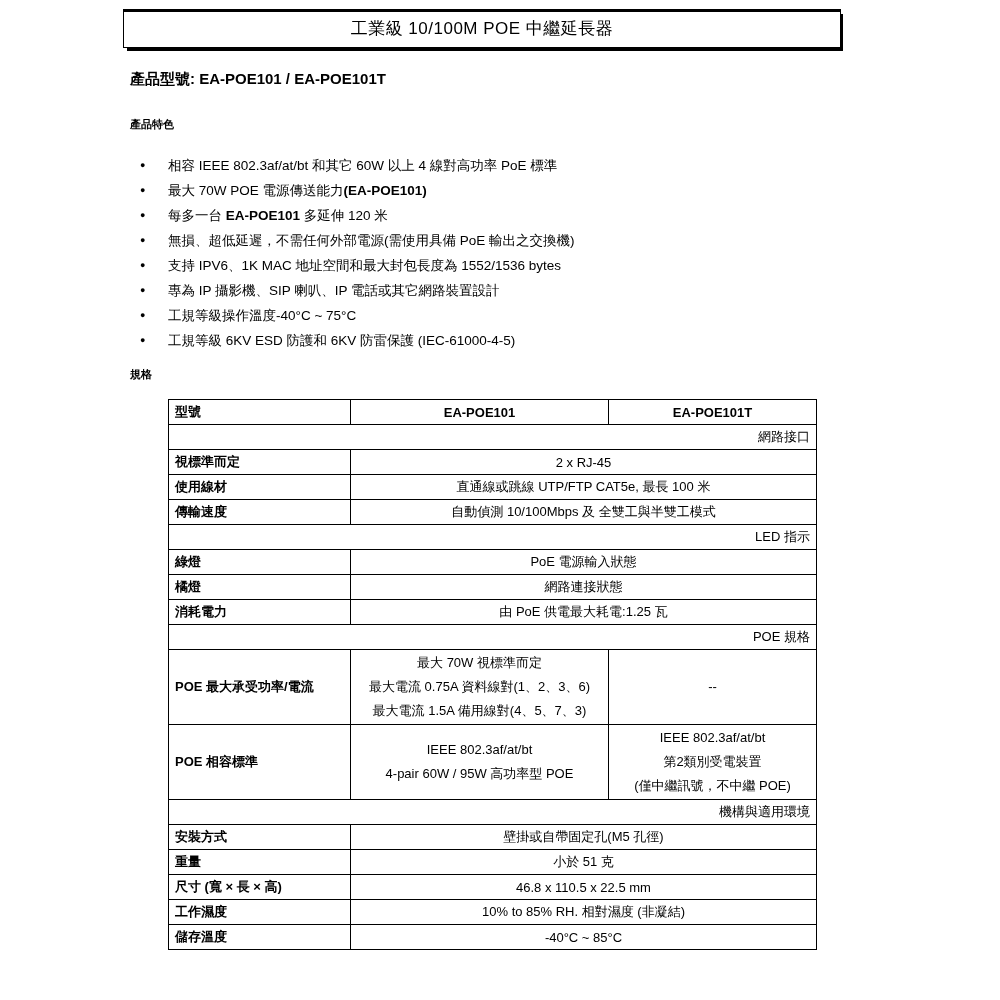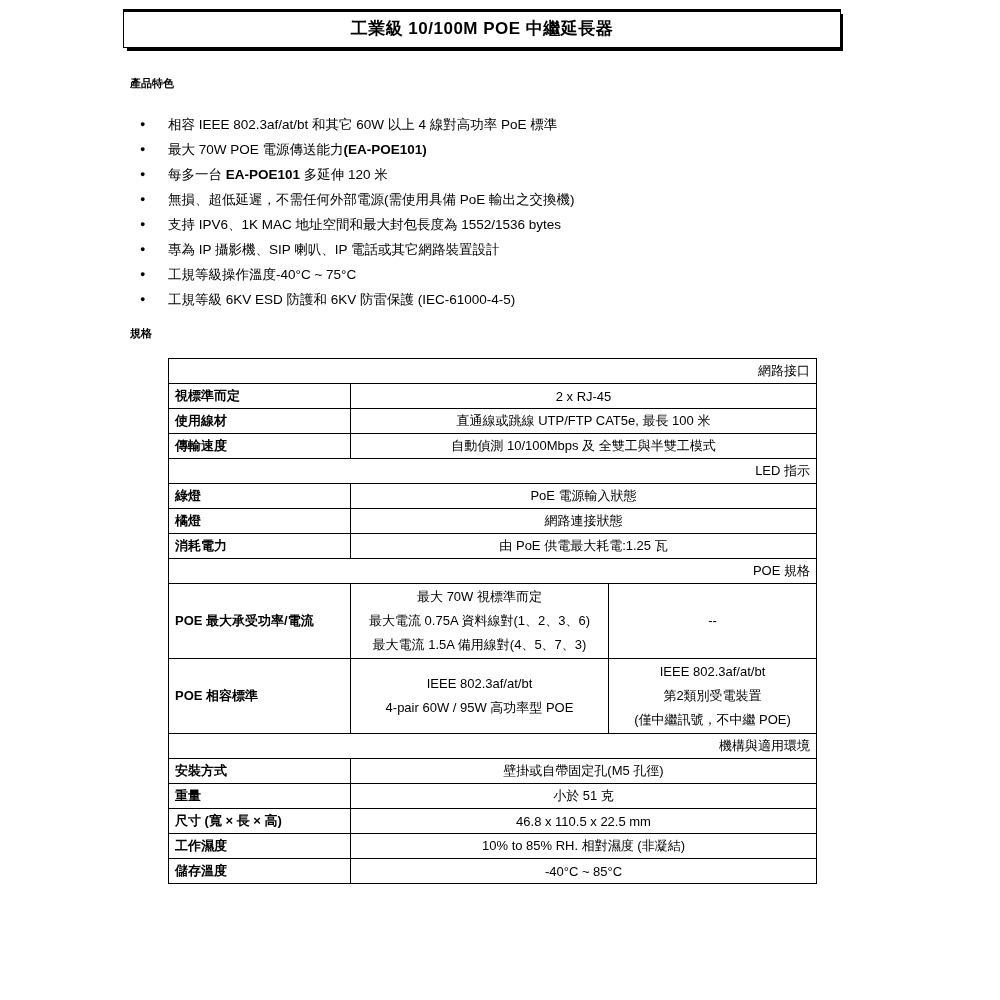--- a/index.html
+++ b/index.html
@@ -14,21 +14,21 @@
   }
   .title-box {
     margin: 9px 0 0 123px;
     width: 716px;
     border: 1px solid #000;
     border-top-width: 3px;
     box-shadow: 3px 4px 0 -1px #000;
     text-align: center;
     padding: 5px 0 7px 0;
     font-size: 17px;
-    font-weight: bold;
+    font-weight: normal;
     letter-spacing: 0.5px;
   }
   .model-line {
     margin: 22px 0 0 130px;
     font-size: 15px;
     font-weight: bold;
   }
   .section-heading {
     margin: 28px 0 0 130px;
     font-size: 11px;
@@ -78,20 +78,21 @@
 </style>
 </head>
 <body>
 
 <div class="page">
 
   <div class="title-box">
     <span>工業級 10/100M POE  中繼延長器</span>
   </div>
 
+  <div class="model-line">產品型號: EA-POE101 / EA-POE101T</div>
 
   <div class="section-heading">產品特色</div>
 
   <ul class="feature-list">
       <li class="feature-li"><span class="bullet">●</span><span>相容 IEEE 802.3af/at/bt  和其它 60W 以上 4 線對高功率 PoE 標準</span></li>
       <li class="feature-li"><span class="bullet">●</span><span>最大 70W POE 電源傳送能力</span><span class="seg-bold">(EA-POE101)</span></li>
       <li class="feature-li"><span class="bullet">●</span><span>每多一台 </span><span class="seg-bold">EA-POE101</span><span> 多延伸 120 米</span></li>
       <li class="feature-li"><span class="bullet">●</span><span>無損、超低延遲，不需任何外部電源(需使用具備 PoE 輸出之交換機)</span></li>
       <li class="feature-li"><span class="bullet">●</span><span>支持 IPV6、1K MAC 地址空間和最大封包長度為 1552/1536 bytes</span></li>
       <li class="feature-li"><span class="bullet">●</span><span>專為 IP 攝影機、SIP 喇叭、IP 電話或其它網路裝置設計</span></li>
@@ -102,20 +103,25 @@
   <div class="section-heading spec-heading">規格</div>
 
   <table class="spec">
     <colgroup>
       <col style="width: 182px;">
       <col style="width: 258px;">
       <col style="width: 208px;">
     </colgroup>
     <tbody>
         <tr>
+          <td class="label">型號</td>
+          <td class="value-bold">EA-POE101</td>
+          <td class="value-bold">EA-POE101T</td>
+        </tr>
+        <tr>
           <td class="section-cell" colspan="3">網路接口</td>
         </tr>
         <tr>
           <td class="label">視標準而定</td>
           <td class="value" colspan="2">2 x RJ-45</td>
         </tr>
         <tr>
           <td class="label">使用線材</td>
           <td class="value" colspan="2">直通線或跳線 UTP/FTP CAT5e,  最長 100 米</td>
         </tr>

